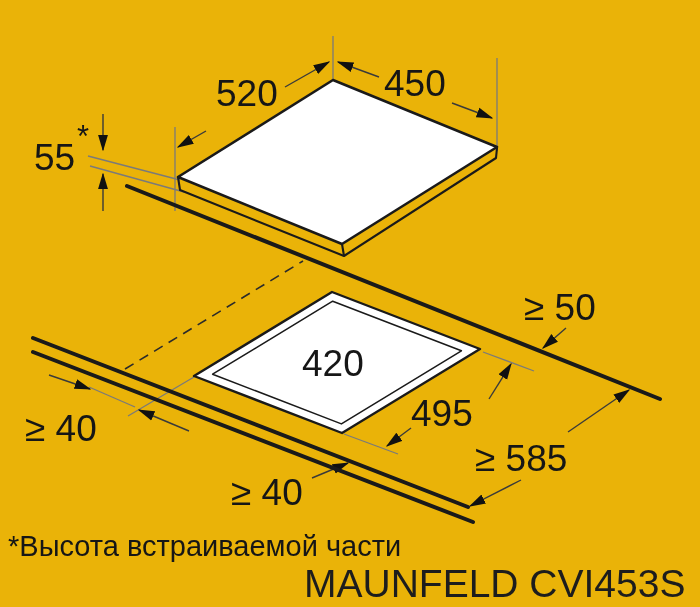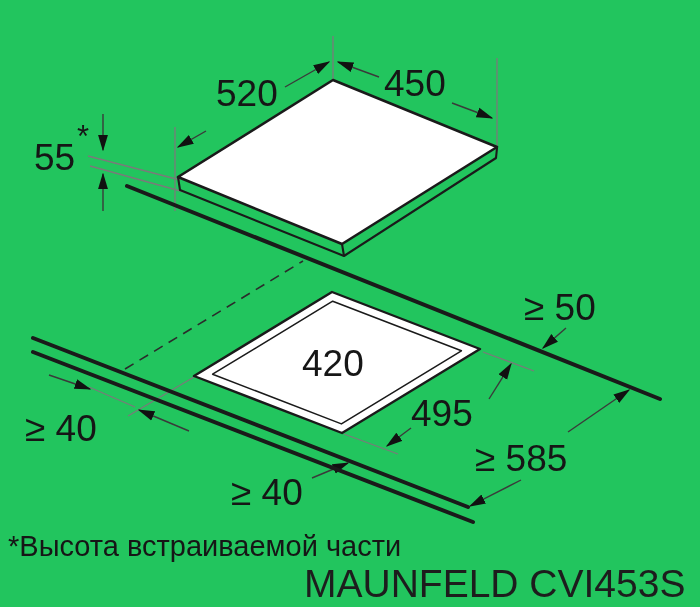--- a/index.html
+++ b/index.html
@@ -1,17 +1,17 @@
 <!DOCTYPE html>
 <html><head>
 <meta charset="utf-8">
 <style>
   html,body{margin:0;padding:0;background:#fff;}
   .stage{
-    position:relative;width:700px;height:607px;background:#22c55e;
+    position:relative;width:700px;height:607px;background:#eab308;
     font-family:"Liberation Sans","DejaVu Sans",sans-serif;overflow:hidden;
   }
   svg text{
     font-family:"Liberation Sans","DejaVu Sans",sans-serif;
     fill:#161616;
   }
   .dimtxt{font-size:37px;}
   .note{font-size:29px;}
   .brand{font-size:39px;fill:#1d1d1d;}
   .star{font-size:31px;}

